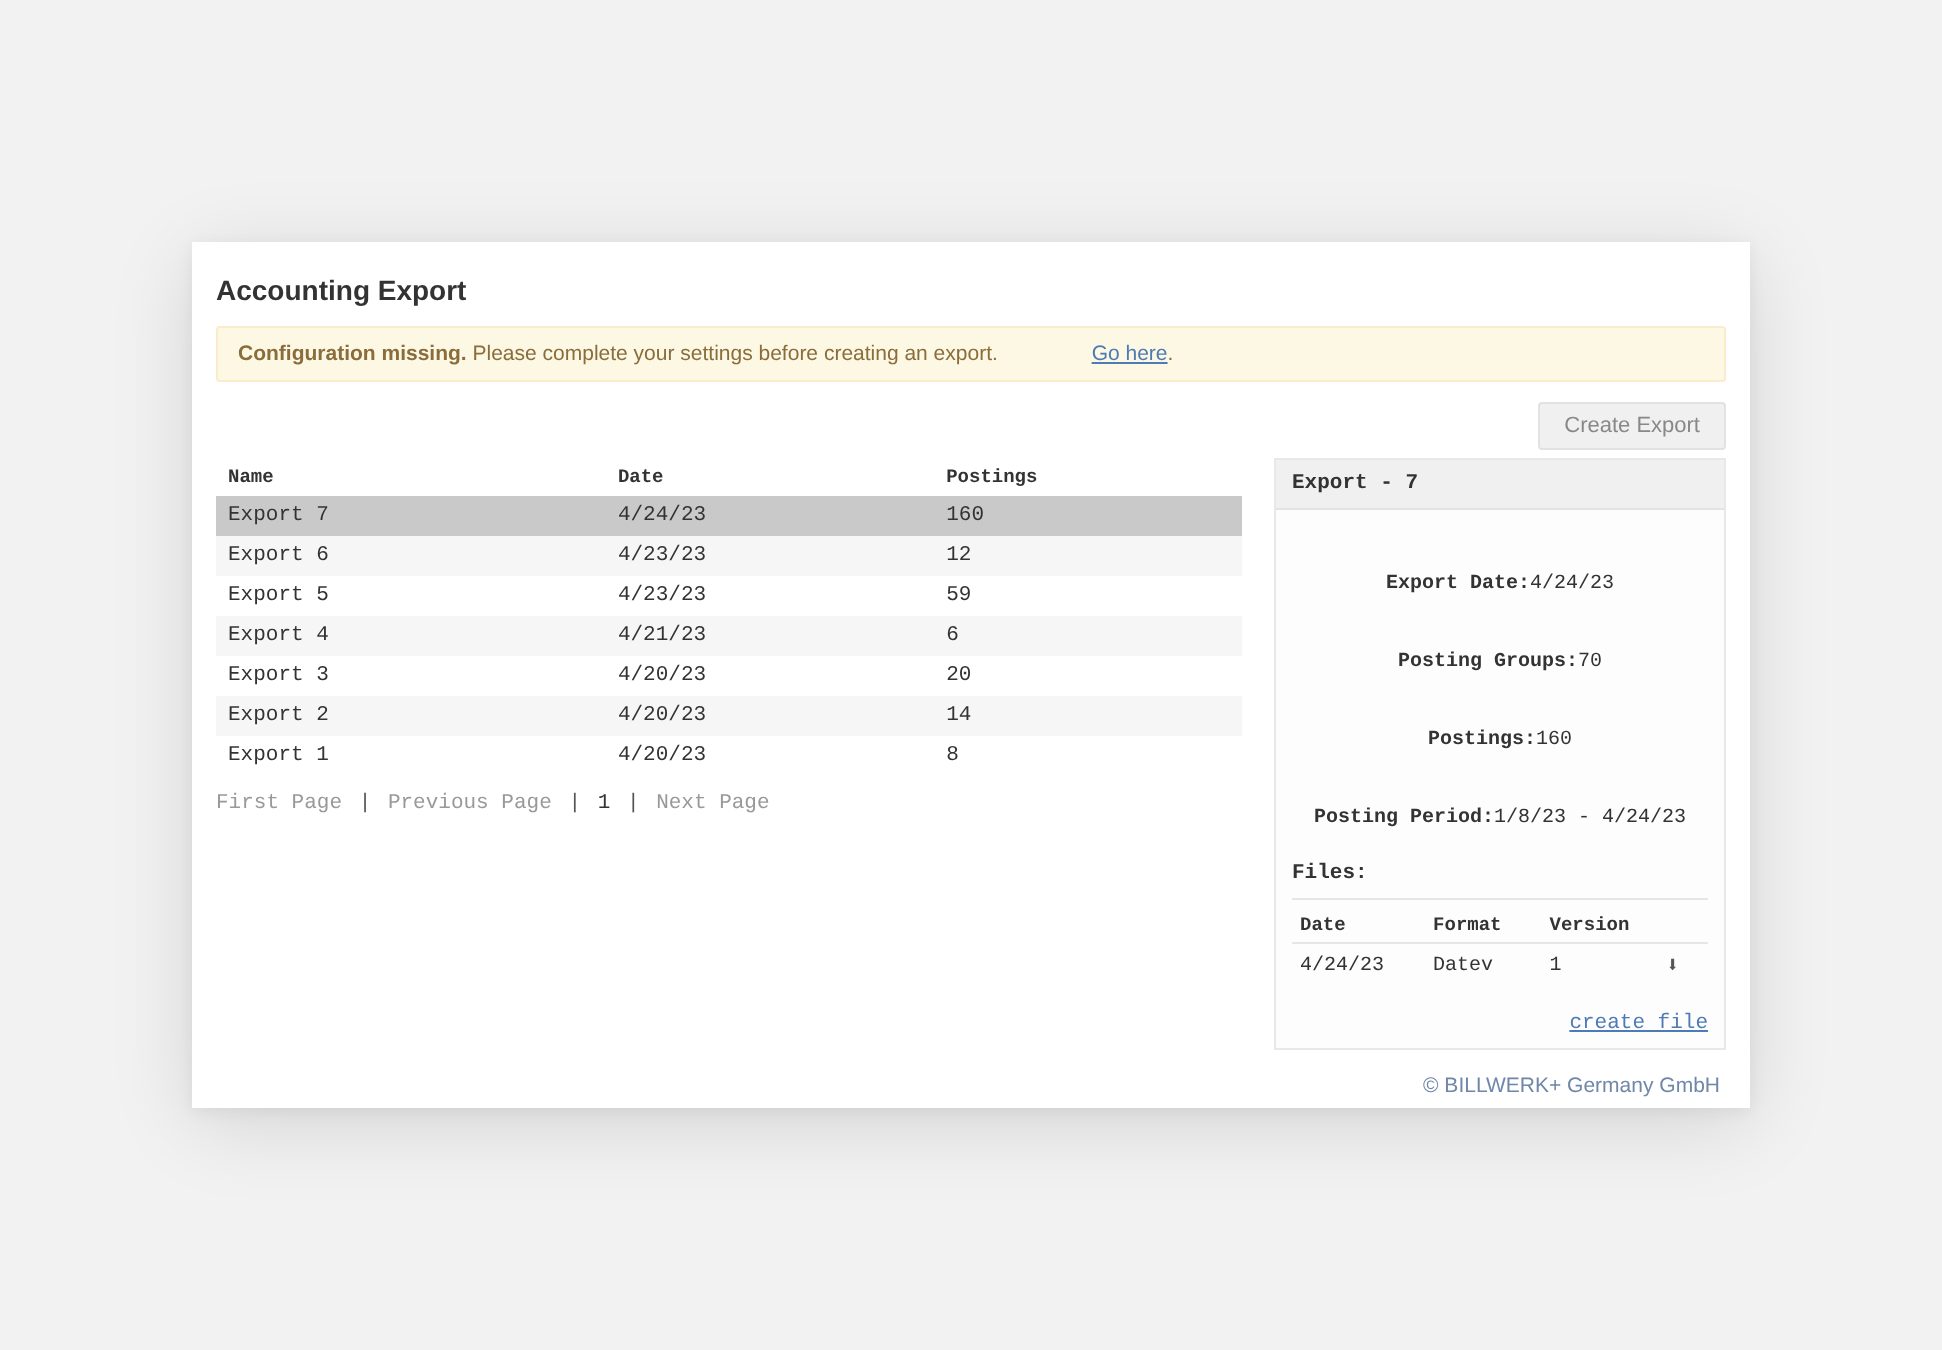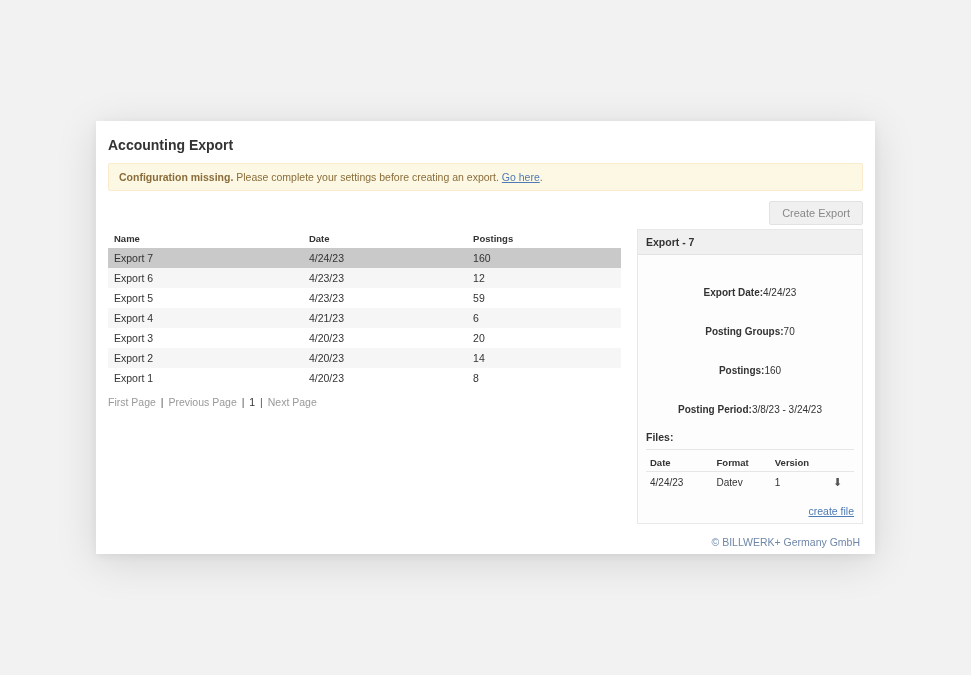--- a/index.html
+++ b/index.html
@@ -34,40 +34,41 @@
     margin: 6px 0 10px 0;
   }
   .alert {
     background: #fcf8e3;
     border: 1px solid #faebcc;
     color: #8a6d3b;
     padding: 7px 10px;
     font-size: 10.5px;
     border-radius: 2px;
   }
-  .alert a { color: #4e7ab5; text-decoration: underline; cursor: pointer; }
+  .alert a { color: #4e7ab5; text-decoration: underline; cursor: pointer; margin-left: 44px; }
   .toolbar {
     display: flex;
     justify-content: flex-end;
     margin-top: 10px;
   }
   .btn {
     background: #f0f0f0;
     color: #888;
     border: 1px solid #e2e2e2;
     padding: 5px 12px;
     font-size: 11px;
     border-radius: 2px;
     cursor: default;
   }
   .main {
     display: flex;
     gap: 16px;
     margin-top: 4px;
     flex: 1;
+    font-family: Liberation Mono, monospace;
   }
   .left { flex: 1; }
   .right {
     width: 226px;
     border: 1px solid #e8e8e8;
     background: #fdfdfd;
     display: flex;
     flex-direction: column;
   }
   table.exports {
@@ -207,21 +208,21 @@
           <div class="kv">
             <span class="k">Posting Groups:</span>
             <span>70</span>
           </div>
           <div class="kv">
             <span class="k">Postings:</span>
             <span>160</span>
           </div>
           <div class="kv">
             <span class="k">Posting Period:</span>
-            <span>3/8/23 - 3/24/23</span>
+            <span>1/8/23 - 4/24/23</span>
           </div>
 
           <div class="files-h">Files:</div>
           <hr class="thin">
 
           <table class="files">
             <thead>
               <tr>
                 <th style="width:32%">Date</th>
                 <th style="width:28%">Format</th>

